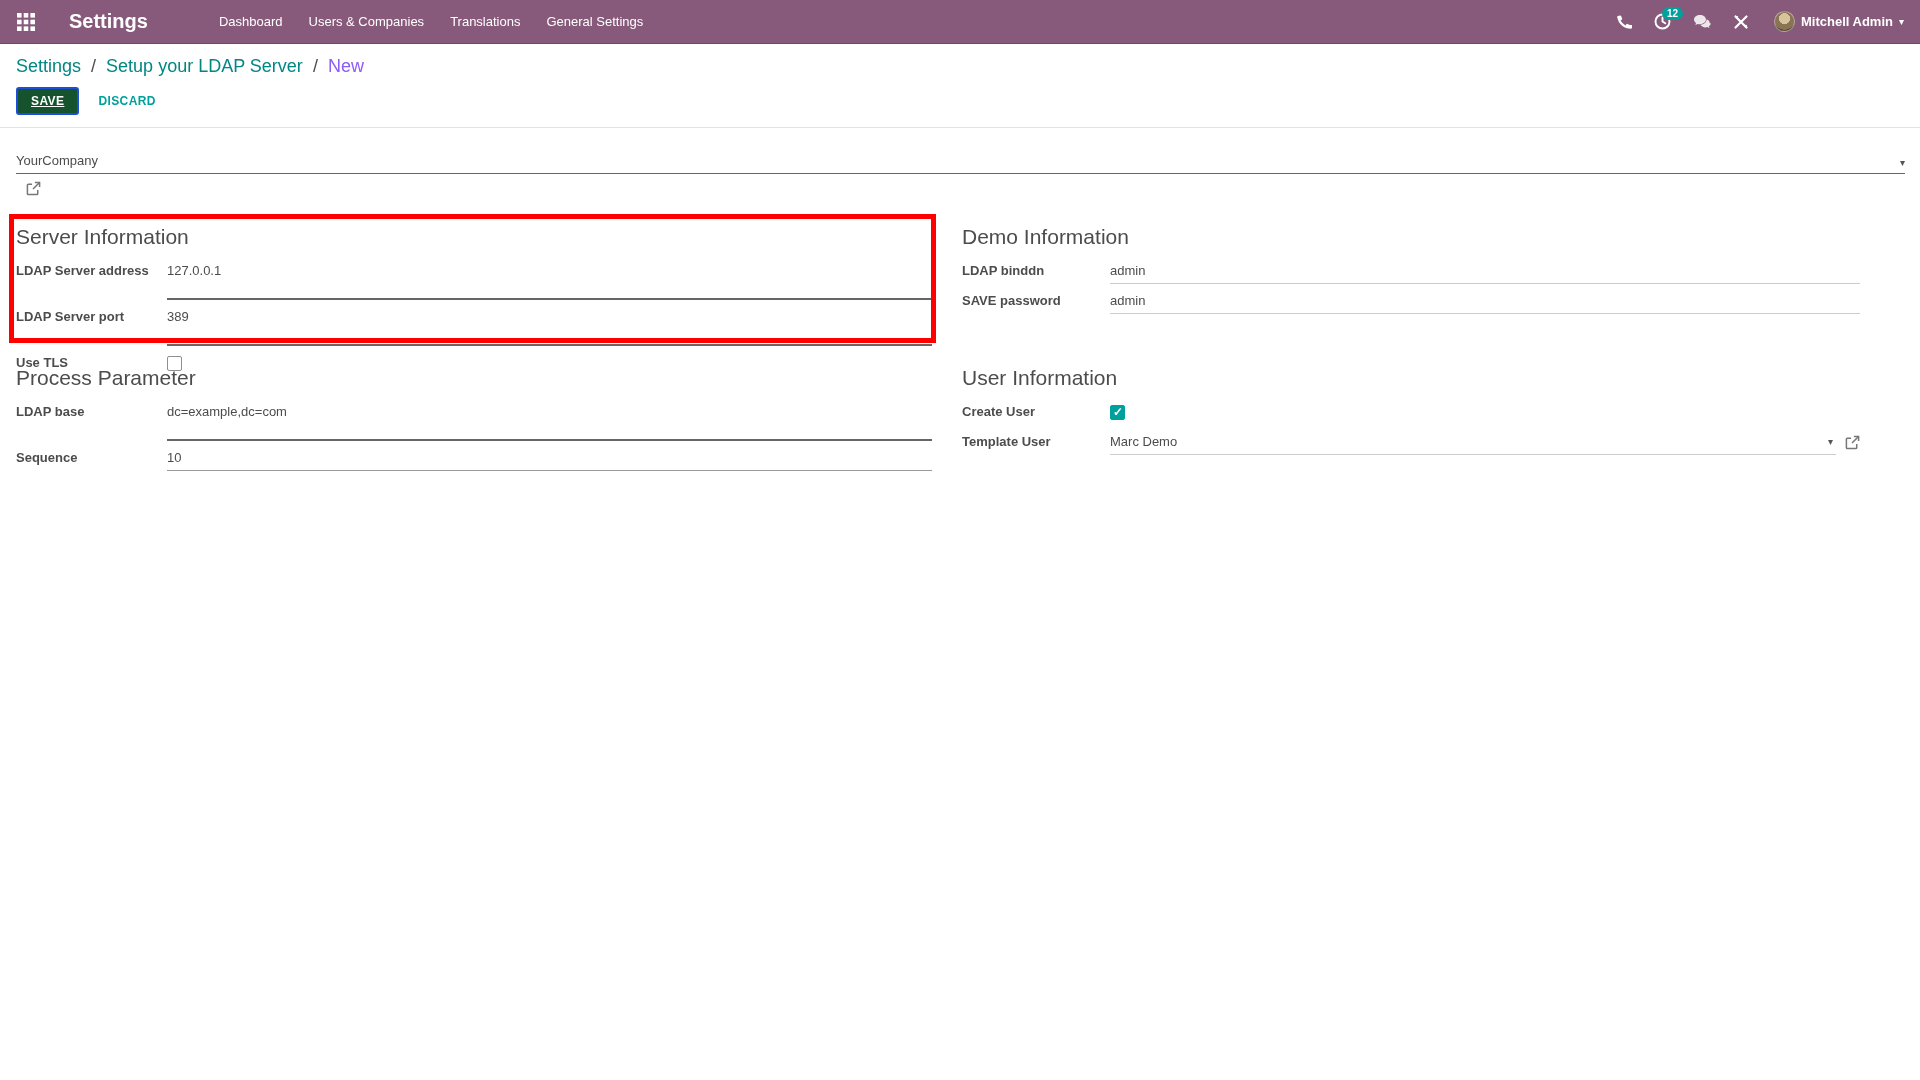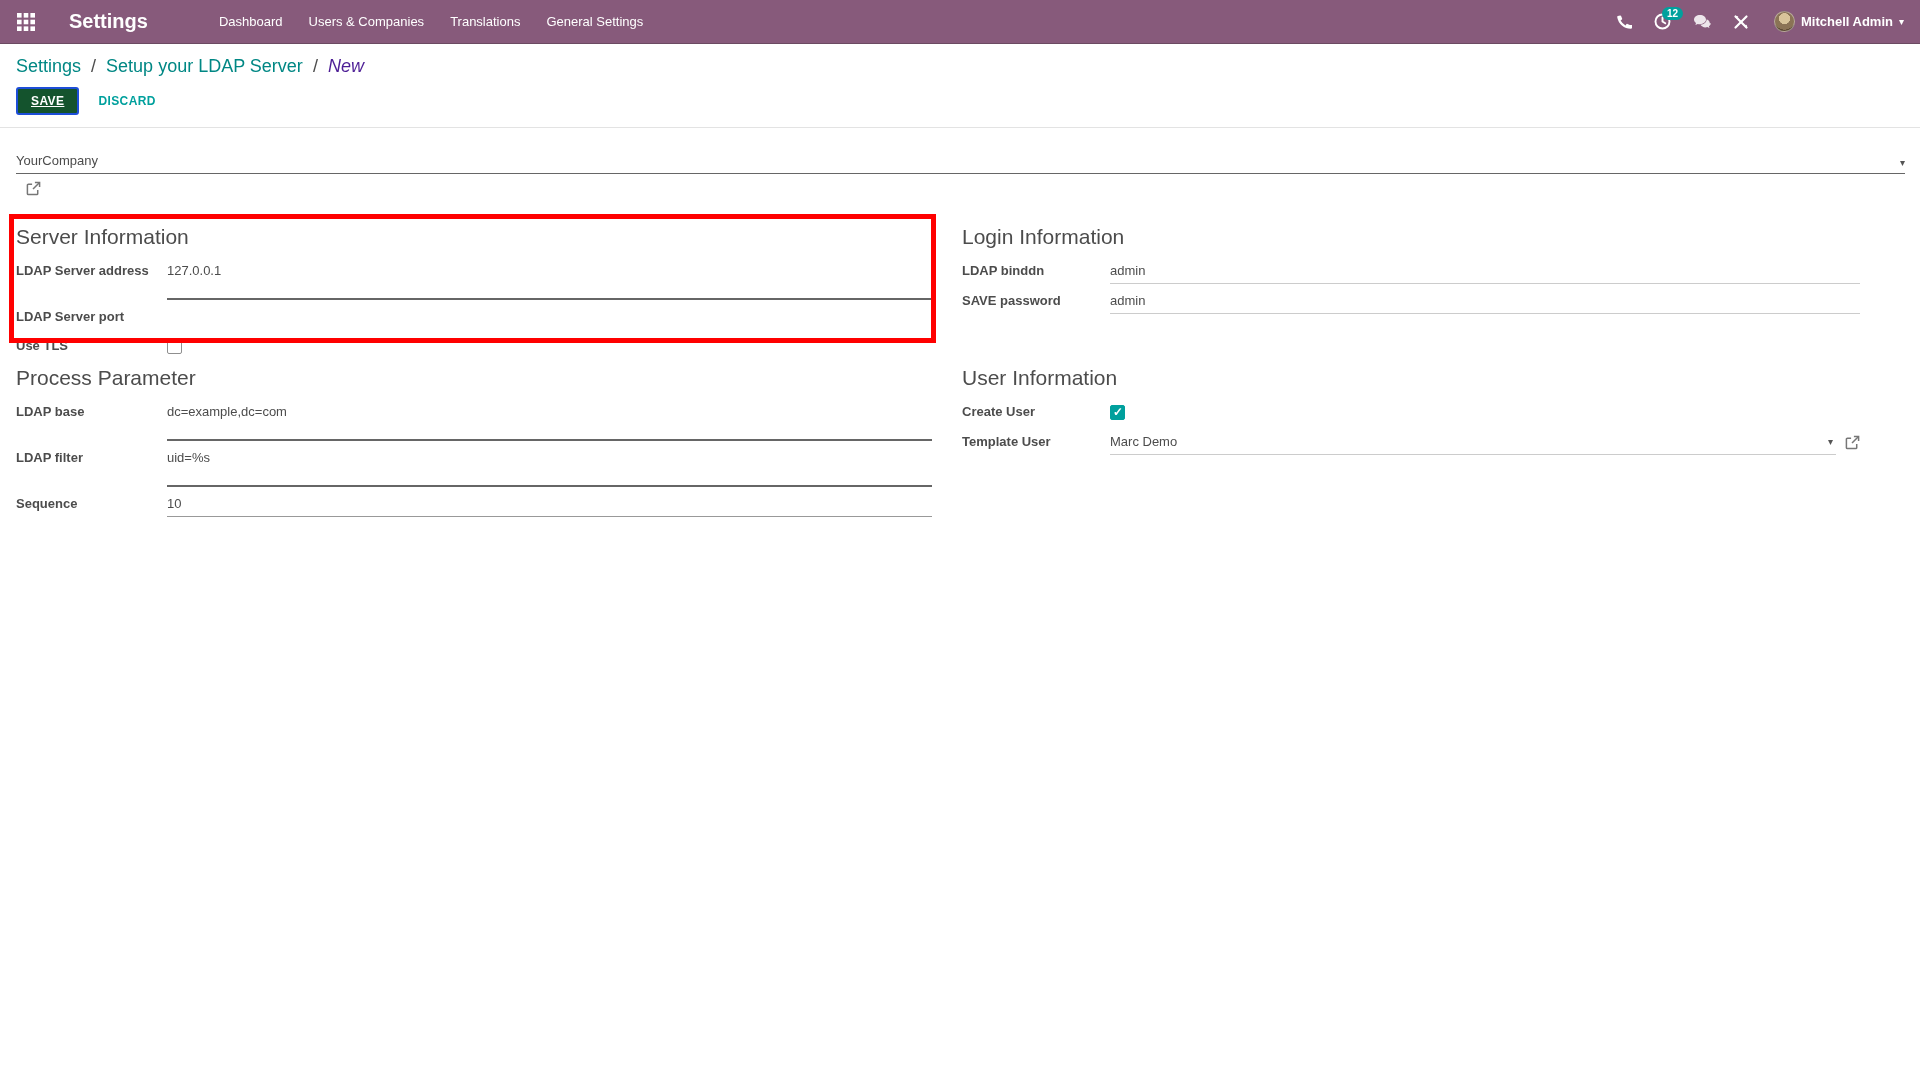--- a/index.html
+++ b/index.html
@@ -31,21 +31,21 @@
     background:radial-gradient(circle at 50% 35%, #d8c49a 0 35%, #8a7355 36% 70%, #5d4a33 71%);
     border:1px solid rgba(255,255,255,.4);
   }
   .user-name { font-size:13px;font-weight:bold; }
   .caret { display:inline-block; font-size:10px; color:inherit; line-height:1; }
   
   .control-panel { height:84px; padding:11px 16px 0; border-bottom:1px solid #e3e3e3; }
   .breadcrumb { font-size:18px; line-height:23px; }
   .breadcrumb .bc-link { color:#008784; cursor:pointer; text-decoration:none; }
   .breadcrumb .sep { color:#4c4c4c; margin:0 5px; }
-  .breadcrumb .current { color:#4c1d95;font-style:italic; }
+  .breadcrumb .current { color:#8b5cf6; }
   .cp-buttons { margin-top:9px; display:flex; align-items:center; }
   .btn { font-size:12px; font-weight:bold; letter-spacing:.4px; padding:5px 13px; border-radius:3px; cursor:pointer; line-height:14px; }
   .btn-save { background:#14532d; color:#fff; border:2px solid #1d4ed8;text-decoration:underline; }
   .btn-discard { background:transparent; color:#00A09D; border:1px solid transparent; margin-left:5px; }
   
   .content { padding:0 16px; position:relative; }
   .company-field {
     margin-top:25px; width:1889px; display:flex; justify-content:space-between; align-items:flex-end;
     border-bottom:1px solid #666; padding-bottom:5px; cursor:pointer;
   }
@@ -174,50 +174,47 @@
   <div class="form-grid">
 
     <section class="cell-row1 col-left">
       <h2 class="section-title">Server Information</h2>
       <div class="field-row required">
         <label class="field-label">LDAP Server address</label>
         <div class="field-value">127.0.0.1</div>
       </div>
       <div class="field-row required">
         <label class="field-label">LDAP Server port</label>
+        <div class="field-value">389</div>
       </div>
       <div class="field-row no-line">
         <label class="field-label">Use TLS</label>
         <div class="field-value">
           <span class="o-checkbox" data-checked="false"></span>
         </div>
       </div>
     </section>
 
     <section class="cell-row1 col-right">
-      <h2 class="section-title">Login Information</h2>
+      <h2 class="section-title">Demo Information</h2>
       <div class="field-row">
         <label class="field-label">LDAP binddn</label>
         <div class="field-value">admin</div>
       </div>
       <div class="field-row">
         <label class="field-label">SAVE password</label>
         <div class="field-value">admin</div>
       </div>
     </section>
 
     <section class="col-left">
       <h2 class="section-title">Process Parameter</h2>
       <div class="field-row required">
         <label class="field-label">LDAP base</label>
         <div class="field-value">dc=example,dc=com</div>
-      </div>
-      <div class="field-row required">
-        <label class="field-label">LDAP filter</label>
-        <div class="field-value">uid=%s</div>
       </div>
       <div class="field-row seq">
         <label class="field-label">Sequence</label>
         <div class="field-value">10</div>
       </div>
     </section>
 
     <section class="col-right">
       <h2 class="section-title">User Information</h2>
       <div class="field-row no-line">

